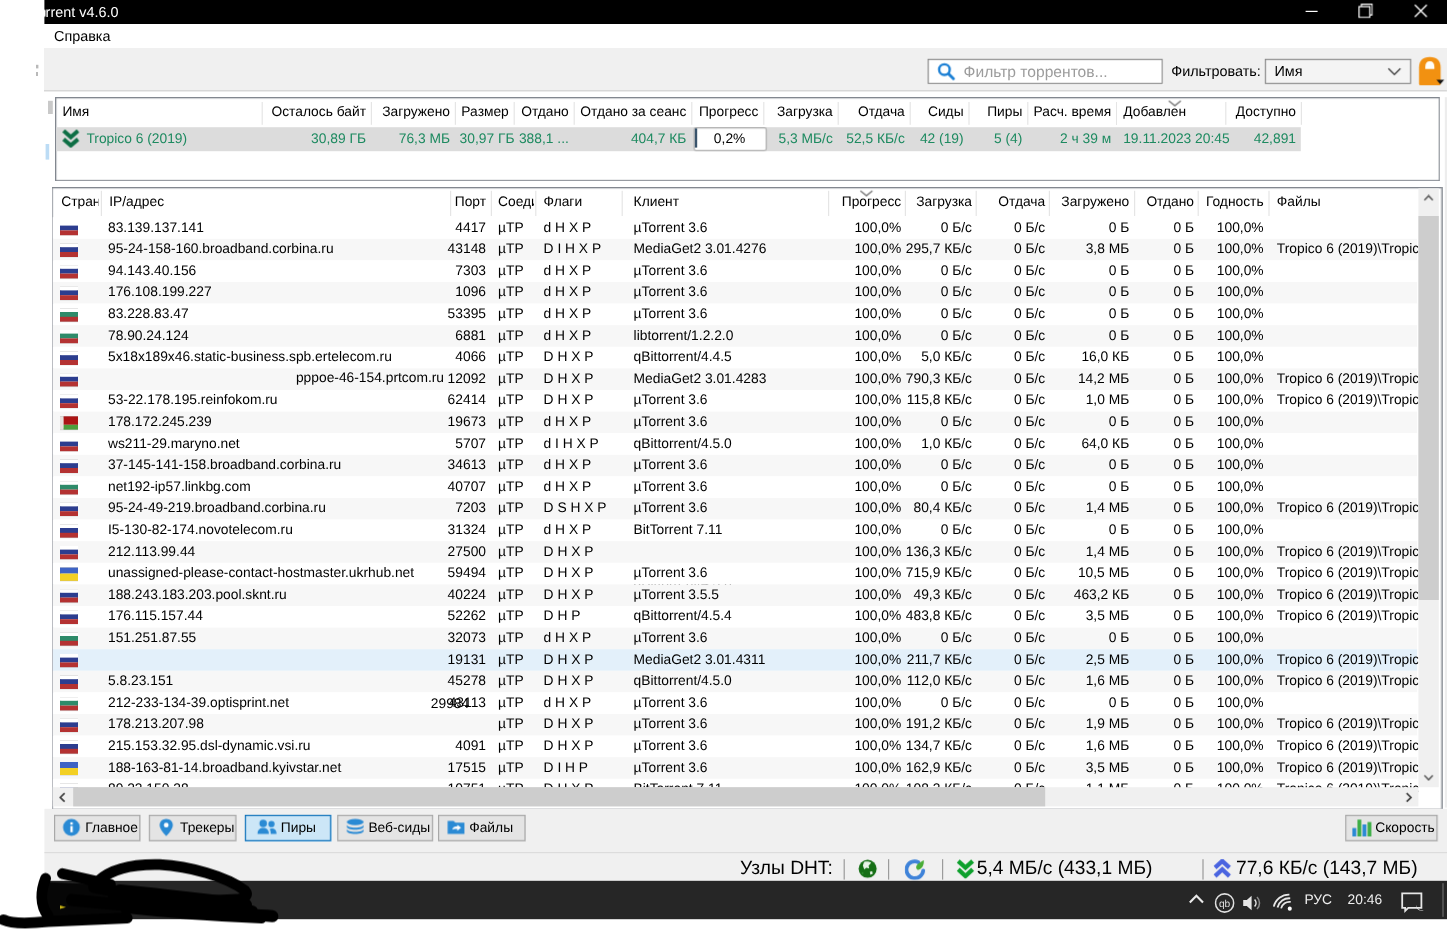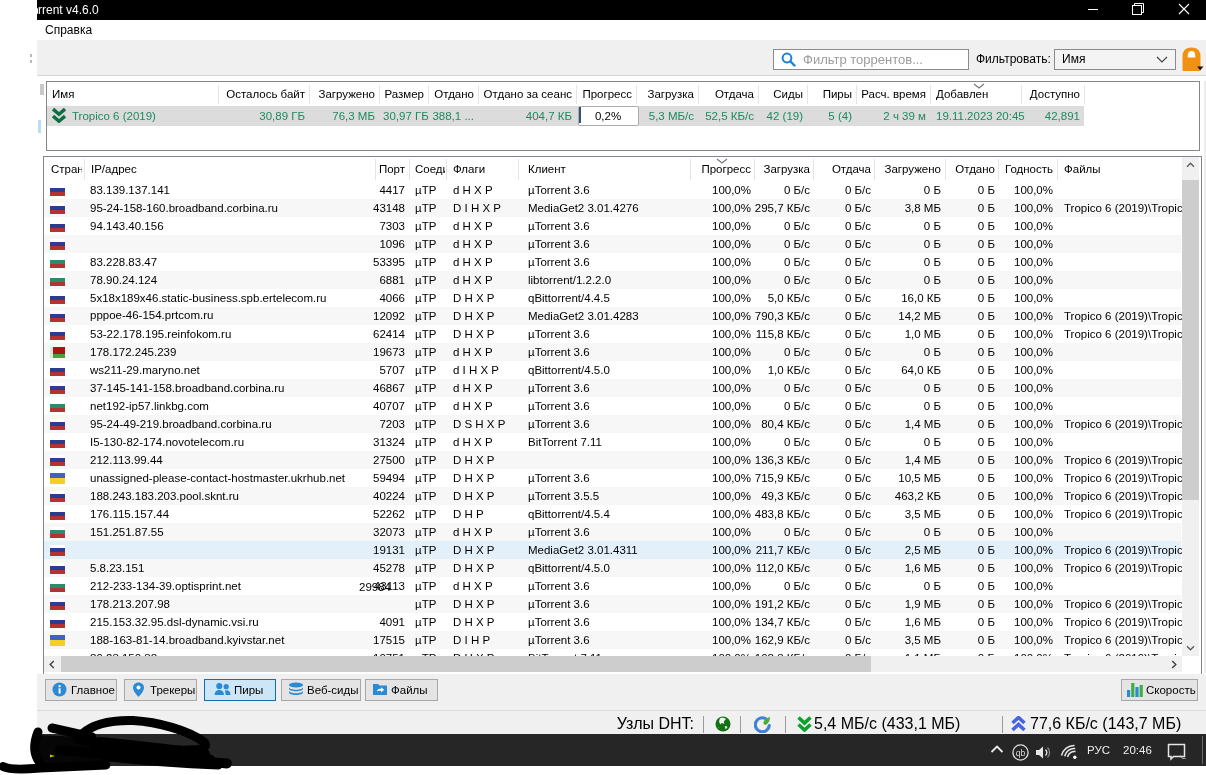--- a/index.html
+++ b/index.html
@@ -186,20 +186,21 @@
     <div class="pc" style="left:771px;top:217px;width:100px;text-align:right">0 Б/с</div>
     <div class="pc" style="left:841px;top:217px;width:100px;text-align:right">0 Б</div>
     <div class="pc" style="left:895px;top:217px;width:100px;text-align:right">0 Б</div>
     <div class="pc" style="left:953px;top:217px;width:100px;text-align:right">100,0%</div>
 <div style="position:absolute;left:44px;top:235px;width:1137px;height:18px;background:#f7f7f7"></div>
     <div class="flag" style="left:50px;top:239px;">
       <div style="height:3px;background:#fff"></div>
       <div style="height:4px;background:#2c3d8f"></div>
       <div style="height:4px;background:#b43232"></div>
     </div>
+    <div class="pc" style="left:90px;top:235px;width:280px;text-align:left">176.108.199.227</div>
     <div class="pc" style="left:345px;top:235px;width:60px;text-align:right">1096</div>
     <div class="pc" style="left:415px;top:235px;width:40px;text-align:left">µTP</div>
     <div class="pc" style="left:453px;top:235px;width:70px;text-align:left">d H X P</div>
     <div class="pc" style="left:528px;top:235px;width:160px;text-align:left">µTorrent 3.6</div>
     <div class="pc" style="left:651px;top:235px;width:100px;text-align:right">100,0%</div>
     <div class="pc" style="left:710px;top:235px;width:100px;text-align:right">0 Б/с</div>
     <div class="pc" style="left:771px;top:235px;width:100px;text-align:right">0 Б/с</div>
     <div class="pc" style="left:841px;top:235px;width:100px;text-align:right">0 Б</div>
     <div class="pc" style="left:895px;top:235px;width:100px;text-align:right">0 Б</div>
     <div class="pc" style="left:953px;top:235px;width:100px;text-align:right">100,0%</div>
@@ -253,21 +254,21 @@
     <div class="pc" style="left:771px;top:289px;width:100px;text-align:right">0 Б/с</div>
     <div class="pc" style="left:841px;top:289px;width:100px;text-align:right">16,0 КБ</div>
     <div class="pc" style="left:895px;top:289px;width:100px;text-align:right">0 Б</div>
     <div class="pc" style="left:953px;top:289px;width:100px;text-align:right">100,0%</div>
 <div style="position:absolute;left:44px;top:307px;width:1137px;height:18px;background:#f7f7f7"></div>
     <div class="flag" style="left:50px;top:311px;">
       <div style="height:3px;background:#fff"></div>
       <div style="height:4px;background:#2c3d8f"></div>
       <div style="height:4px;background:#b43232"></div>
     </div>
-    <div class="pc" style="left:90px;top:306px;width:280px;text-align:left">pppoe-46-154.prtcom.ru</div>
+    <div class="pc" style="left:90px;top:306px;width:280px;text-align:right">pppoe-46-154.prtcom.ru</div>
     <div class="pc" style="left:345px;top:307px;width:60px;text-align:right">12092</div>
     <div class="pc" style="left:415px;top:307px;width:40px;text-align:left">µTP</div>
     <div class="pc" style="left:453px;top:307px;width:70px;text-align:left">D H X P</div>
     <div class="pc" style="left:528px;top:307px;width:160px;text-align:left">MediaGet2 3.01.4283</div>
     <div class="pc" style="left:651px;top:307px;width:100px;text-align:right">100,0%</div>
     <div class="pc" style="left:710px;top:307px;width:100px;text-align:right">790,3 КБ/с</div>
     <div class="pc" style="left:771px;top:307px;width:100px;text-align:right">0 Б/с</div>
     <div class="pc" style="left:841px;top:307px;width:100px;text-align:right">14,2 МБ</div>
     <div class="pc" style="left:895px;top:307px;width:100px;text-align:right">0 Б</div>
     <div class="pc" style="left:953px;top:307px;width:100px;text-align:right">100,0%</div>
@@ -324,21 +325,21 @@
     <div class="pc" style="left:841px;top:361px;width:100px;text-align:right">64,0 КБ</div>
     <div class="pc" style="left:895px;top:361px;width:100px;text-align:right">0 Б</div>
     <div class="pc" style="left:953px;top:361px;width:100px;text-align:right">100,0%</div>
 <div style="position:absolute;left:44px;top:379px;width:1137px;height:18px;background:#f7f7f7"></div>
     <div class="flag" style="left:50px;top:383px;">
       <div style="height:3px;background:#fff"></div>
       <div style="height:4px;background:#2c3d8f"></div>
       <div style="height:4px;background:#b43232"></div>
     </div>
     <div class="pc" style="left:90px;top:379px;width:280px;text-align:left">37-145-141-158.broadband.corbina.ru</div>
-    <div class="pc" style="left:345px;top:379px;width:60px;text-align:right">46867</div>
+    <div class="pc" style="left:345px;top:379px;width:60px;text-align:right">34613</div>
     <div class="pc" style="left:415px;top:379px;width:40px;text-align:left">µTP</div>
     <div class="pc" style="left:453px;top:379px;width:70px;text-align:left">d H X P</div>
     <div class="pc" style="left:528px;top:379px;width:160px;text-align:left">µTorrent 3.6</div>
     <div class="pc" style="left:651px;top:379px;width:100px;text-align:right">100,0%</div>
     <div class="pc" style="left:710px;top:379px;width:100px;text-align:right">0 Б/с</div>
     <div class="pc" style="left:771px;top:379px;width:100px;text-align:right">0 Б/с</div>
     <div class="pc" style="left:841px;top:379px;width:100px;text-align:right">0 Б</div>
     <div class="pc" style="left:895px;top:379px;width:100px;text-align:right">0 Б</div>
     <div class="pc" style="left:953px;top:379px;width:100px;text-align:right">100,0%</div>
 <div style="position:absolute;left:44px;top:397px;width:1137px;height:18px;background:#ffffff"></div>

